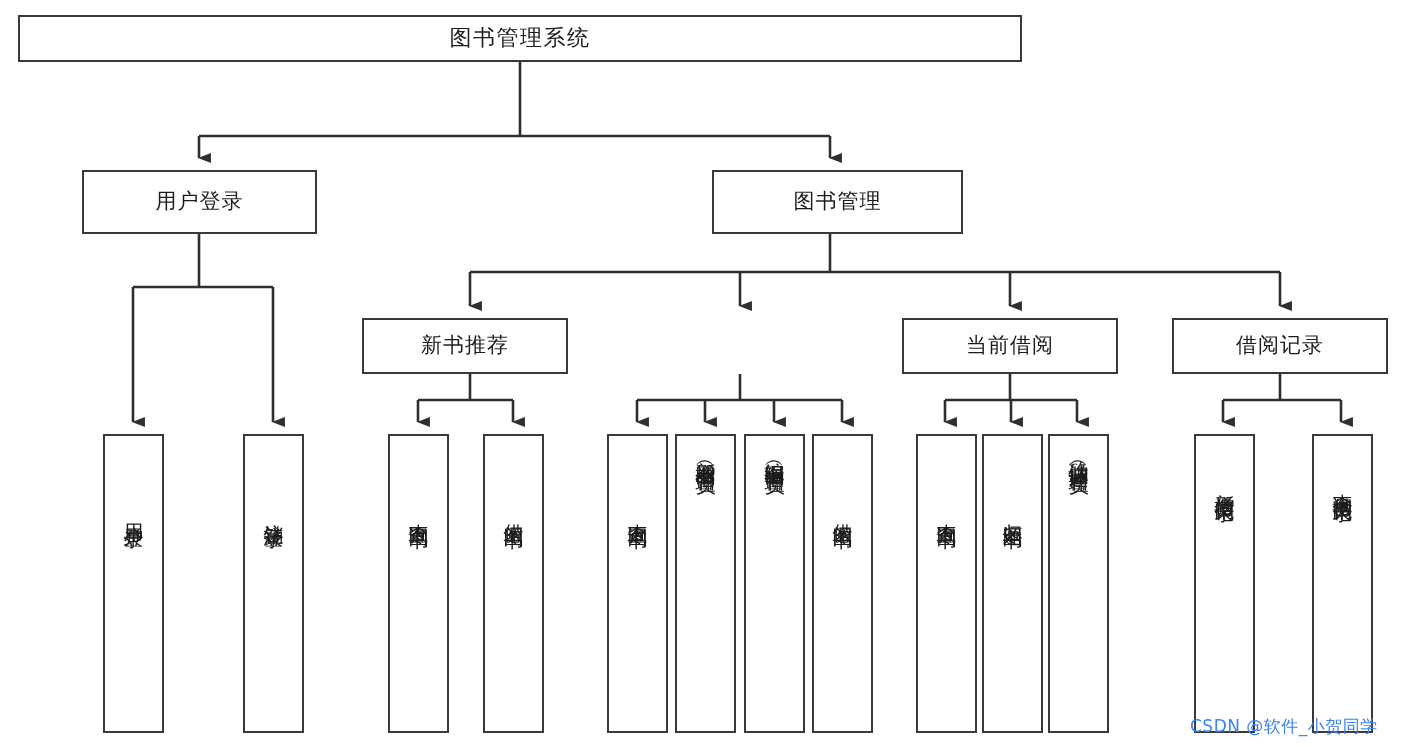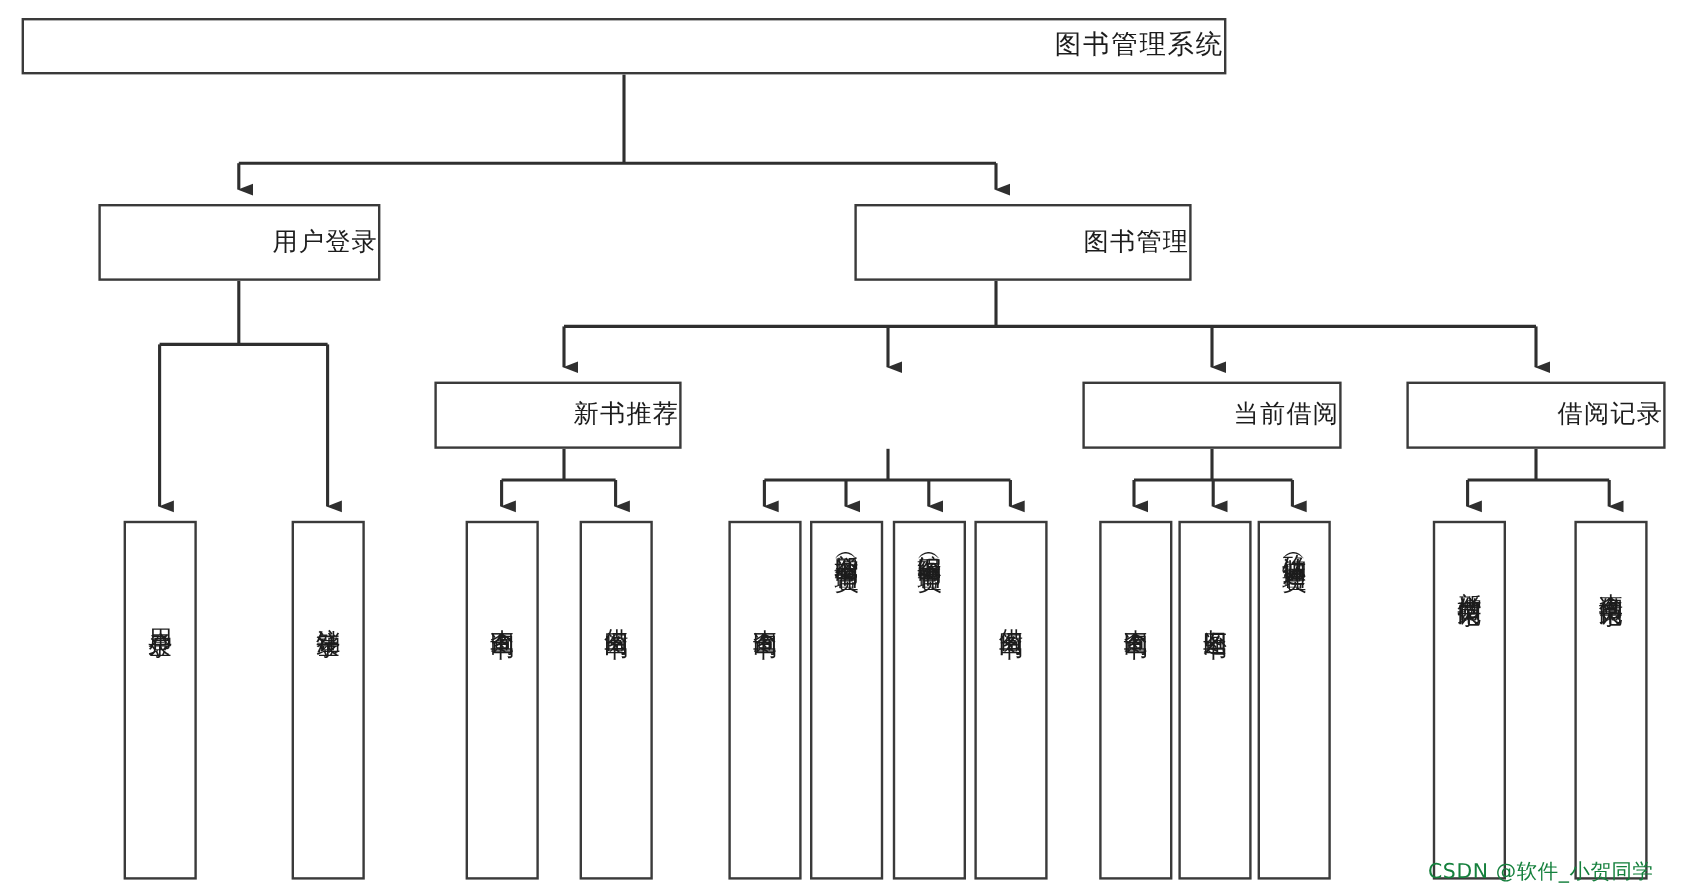--- a/index.html
+++ b/index.html
@@ -26,21 +26,21 @@
     height: 747px;
     pointer-events: none;
   }
   .node {
     position: absolute;
     box-sizing: border-box;
     background: #ffffff;
     border: 2px solid #3a3a3a;
     display: flex;
     align-items: center;
-    justify-content: flex-end;
+    justify-content: center;
     color: #1c1c1c;
   }
   .node.h-node {
     font-size: 21px;
     letter-spacing: 1px;
     line-height: 1.1;
   }
   .node.root-node {
     font-size: 22px;
     letter-spacing: 1.5px;
@@ -55,21 +55,21 @@
     text-orientation: upright;
     font-size: 20px;
     line-height: 1.45;
     letter-spacing: 2px;
     white-space: nowrap;
     color: #1c1c1c;
   }
   .watermark {
     position: absolute;
     font-size: 17px;
-    color: #15803d;
+    color: #3b82f6;
     white-space: nowrap;
     letter-spacing: 0.5px;
   }
 </style>
 </head>
 <body>
 
 <div id="diagram-root">
 
   <svg id="edge-layer" viewBox="0 0 1405 747" xmlns="http://www.w3.org/2000/svg">
@@ -122,21 +122,21 @@
     </g>
   </svg>
 
   <div class="node h-node root-node" style="left:18px; top:15px; width:1004px; height:47px;">
     <span>图书管理系统</span>
   </div>
 
   <div class="node h-node" style="left:82px; top:170px; width:235px; height:64px;">
     <span>用户登录</span>
   </div>
-  <div class="node h-node" style="left:712px; top:170px; width:281px; height:64px;">
+  <div class="node h-node" style="left:712px; top:170px; width:251px; height:64px;">
     <span>图书管理</span>
   </div>
 
   <div class="node h-node" style="left:362px; top:318px; width:206px; height:56px;">
     <span>新书推荐</span>
   </div>
   <div class="node h-node" style="left:902px; top:318px; width:216px; height:56px;">
     <span>当前借阅</span>
   </div>
   <div class="node h-node" style="left:1172px; top:318px; width:216px; height:56px;">

